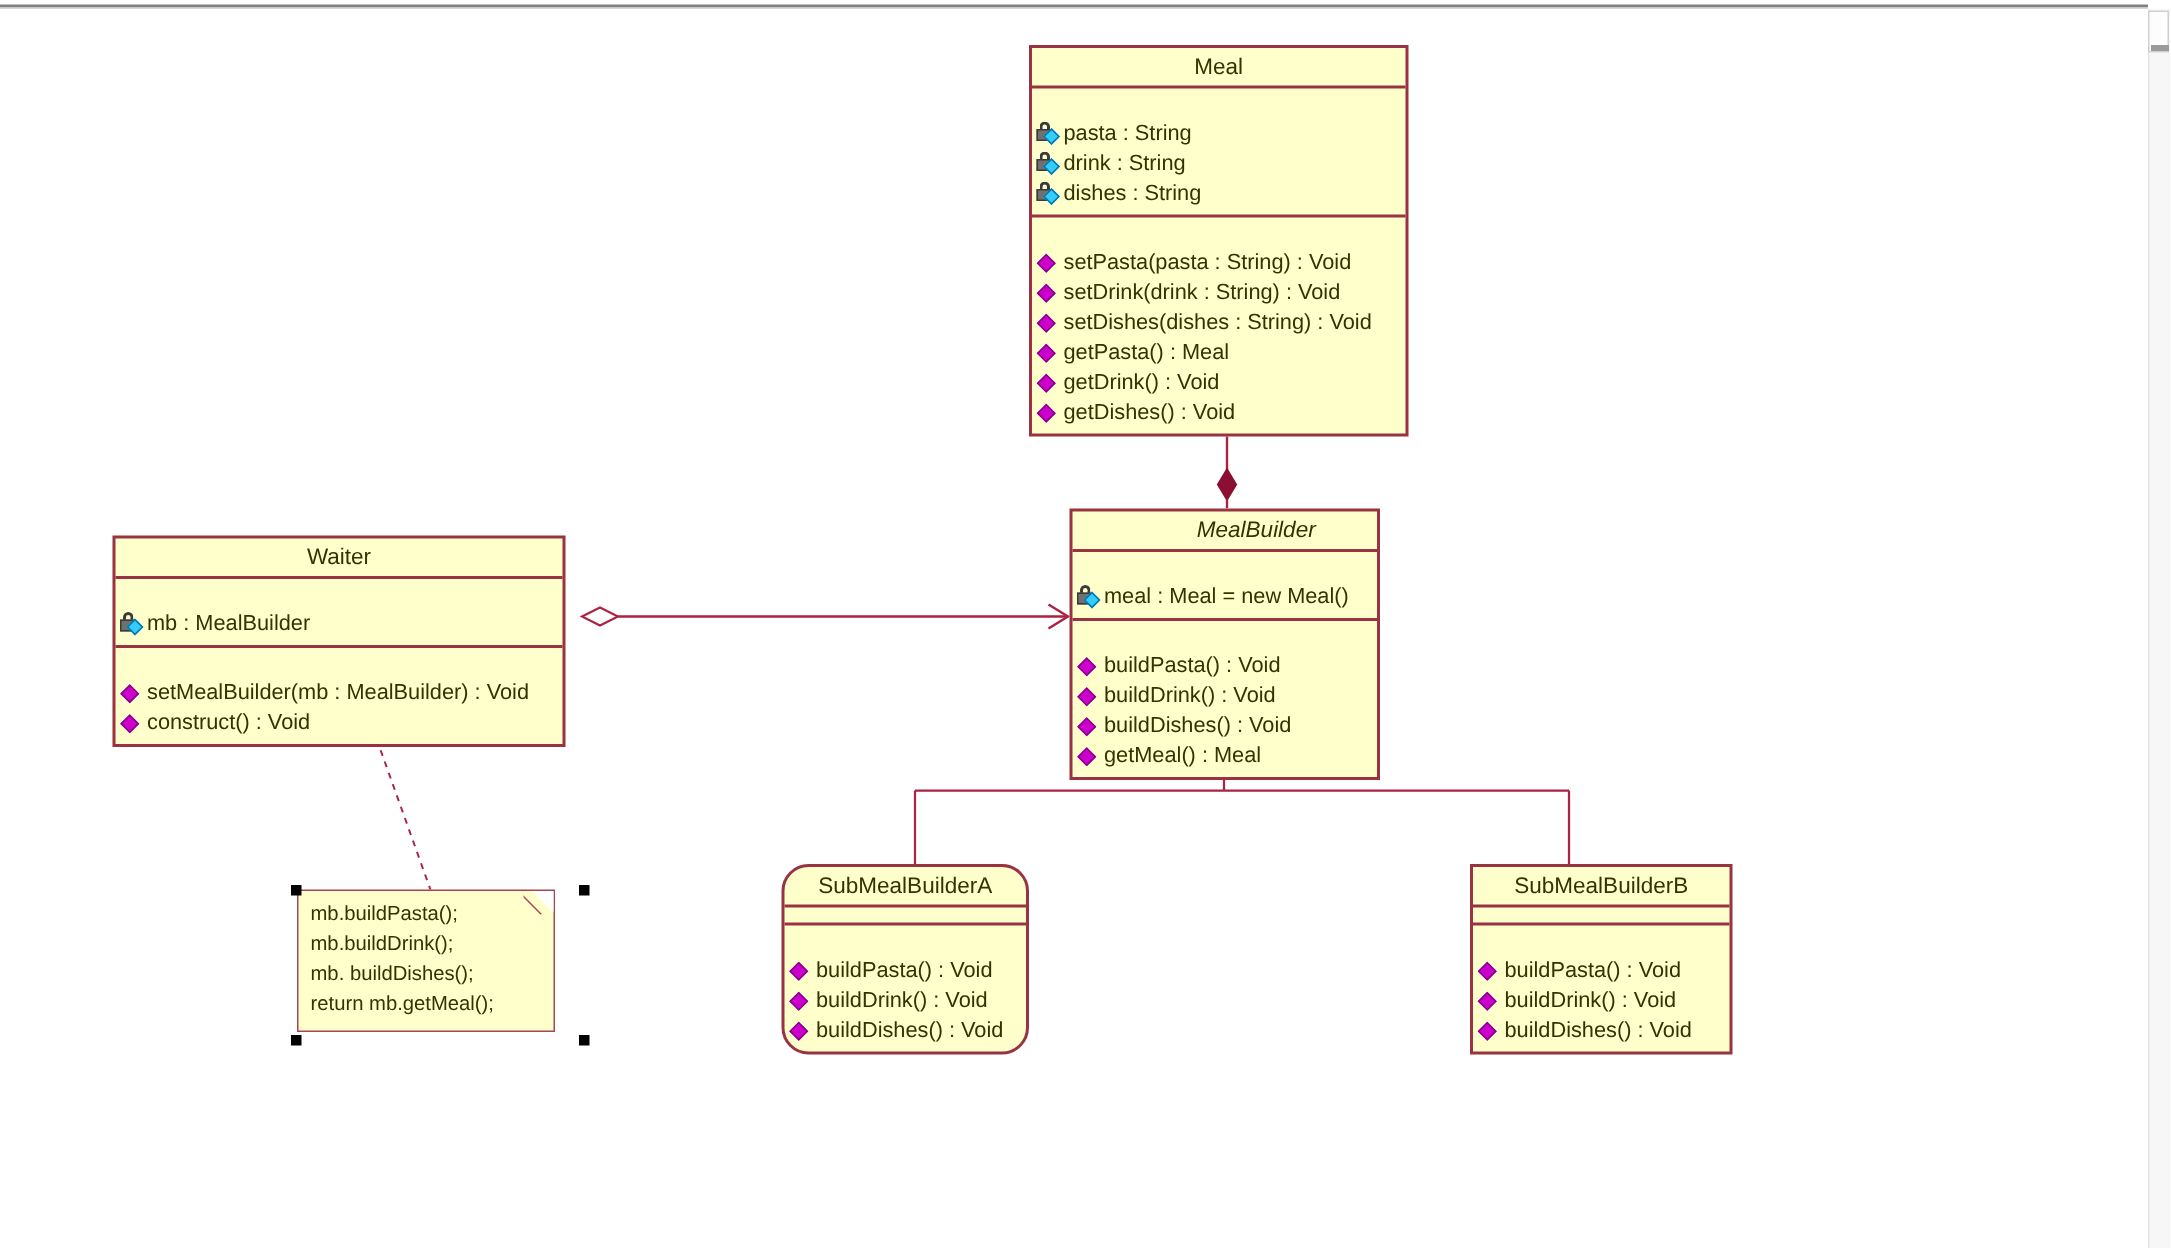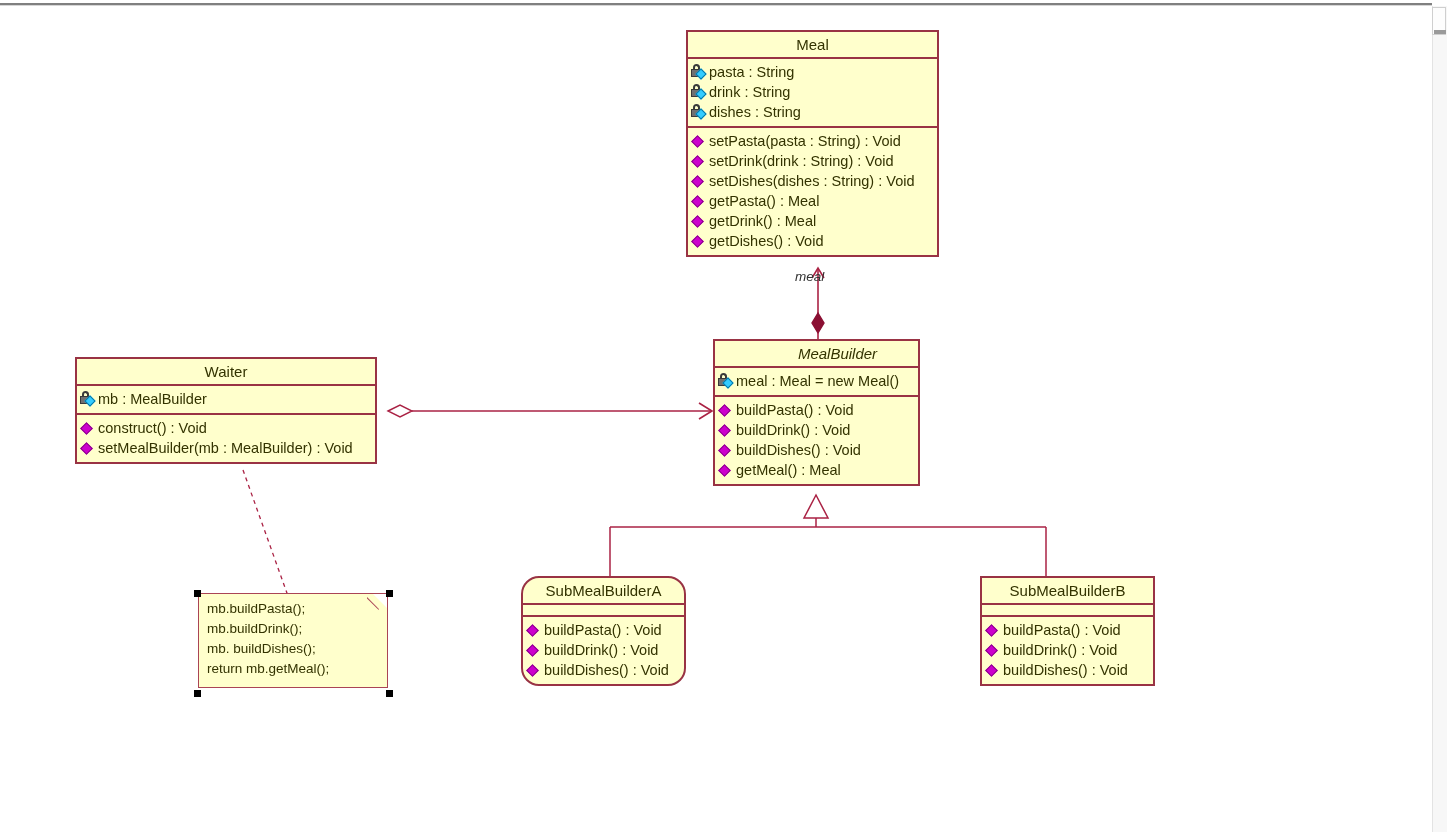--- a/index.html
+++ b/index.html
@@ -83,21 +83,21 @@
     overflow: hidden;
   }
   .uml-name.abstract { font-style: italic; padding-left: 44px; }
 
   .uml-sep {
     height: 0;
     border-top: 2px solid #993344;
   }
 
   .uml-compartment {
-    padding: 3px 1px 4px 1px;
+    padding: 20px 1px 4px 1px;
   }
   .uml-compartment.empty { height: 10px; padding: 0; }
 
   .uml-row {
     display: flex;
     align-items: flex-start;
     font-size: 14.5px;
     line-height: 20px;
     white-space: nowrap;
     padding-left: 2px;
@@ -302,21 +302,21 @@
       <div class="uml-row">
         <span class="ico ico-public-method">
             <span class="diamond"></span>
           </span>
         <span class="label">getPasta() : Meal</span>
       </div>
       <div class="uml-row">
         <span class="ico ico-public-method">
             <span class="diamond"></span>
           </span>
-        <span class="label">getDrink() : Meal</span>
+        <span class="label">getDrink() : Void</span>
       </div>
       <div class="uml-row">
         <span class="ico ico-public-method">
             <span class="diamond"></span>
           </span>
         <span class="label">getDishes() : Void</span>
       </div>
     </div>
   </div>
 
@@ -374,27 +374,27 @@
         </span>
         <span class="label">mb : MealBuilder</span>
       </div>
     </div>
     <div class="uml-sep"></div>
     <div class="uml-compartment">
       <div class="uml-row">
         <span class="ico ico-public-method">
             <span class="diamond"></span>
           </span>
+        <span class="label">setMealBuilder(mb : MealBuilder) : Void</span>
+      </div>
+      <div class="uml-row">
+        <span class="ico ico-public-method">
+            <span class="diamond"></span>
+          </span>
         <span class="label">construct() : Void</span>
-      </div>
-      <div class="uml-row">
-        <span class="ico ico-public-method">
-            <span class="diamond"></span>
-          </span>
-        <span class="label">setMealBuilder(mb : MealBuilder) : Void</span>
       </div>
     </div>
   </div>
 
   <div class="uml-class" style="left:521px; top:576px; width:165px;border-radius:18px;">
     <div class="uml-name">SubMealBuilderA</div>
     <div class="uml-sep"></div>
     <div class="uml-compartment empty"></div>
     <div class="uml-sep"></div>
     <div class="uml-compartment">
@@ -439,21 +439,21 @@
       </div>
       <div class="uml-row">
         <span class="ico ico-public-method">
             <span class="diamond"></span>
           </span>
         <span class="label">buildDishes() : Void</span>
       </div>
     </div>
   </div>
 
-  <div class="uml-note" style="left:198px; top:593px; width:190px; height:95px;">
+  <div class="uml-note" style="left:198px; top:593px; width:172px; height:95px;">
     <div class="fold"></div>
     <div class="fold-edge"></div>
     <div class="note-line">mb.buildPasta();</div>
     <div class="note-line">mb.buildDrink();</div>
     <div class="note-line">mb. buildDishes();</div>
     <div class="note-line">return mb.getMeal();</div>
   </div>
   <div class="handle" style="left:194px; top:590px;"></div>
   <div class="handle" style="left:386px; top:590px;"></div>
   <div class="handle" style="left:194px; top:690px;"></div>

